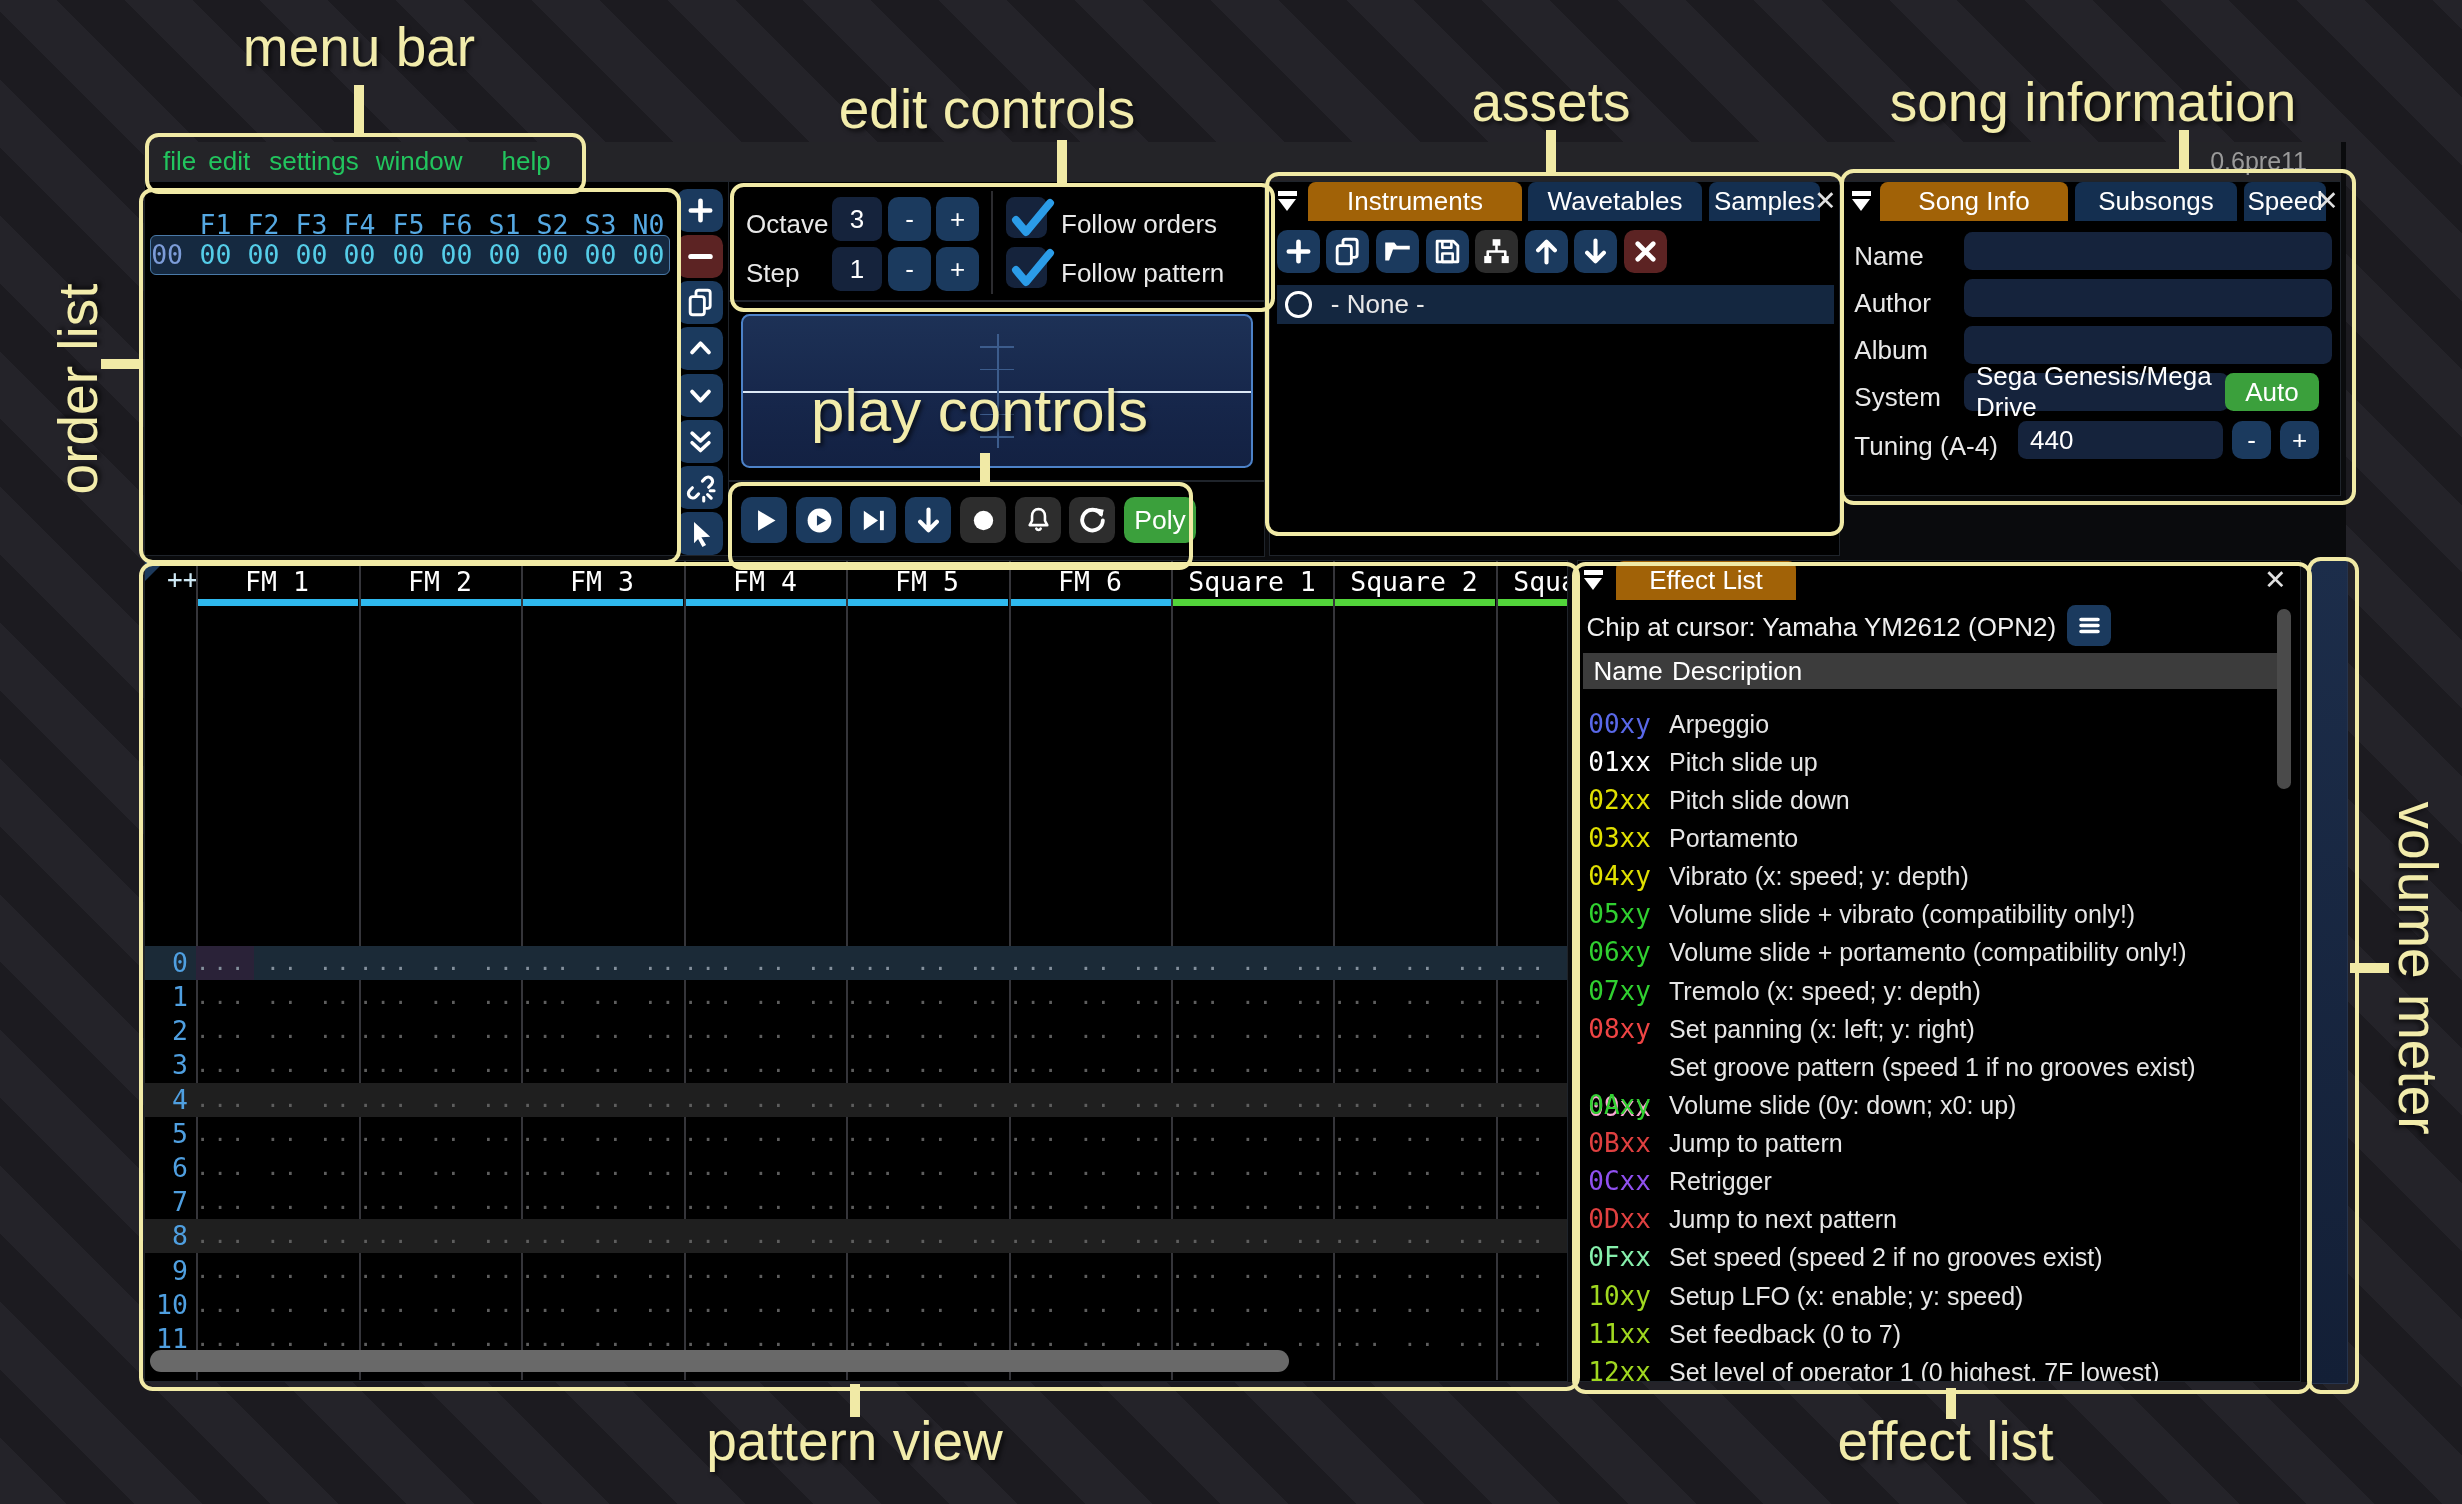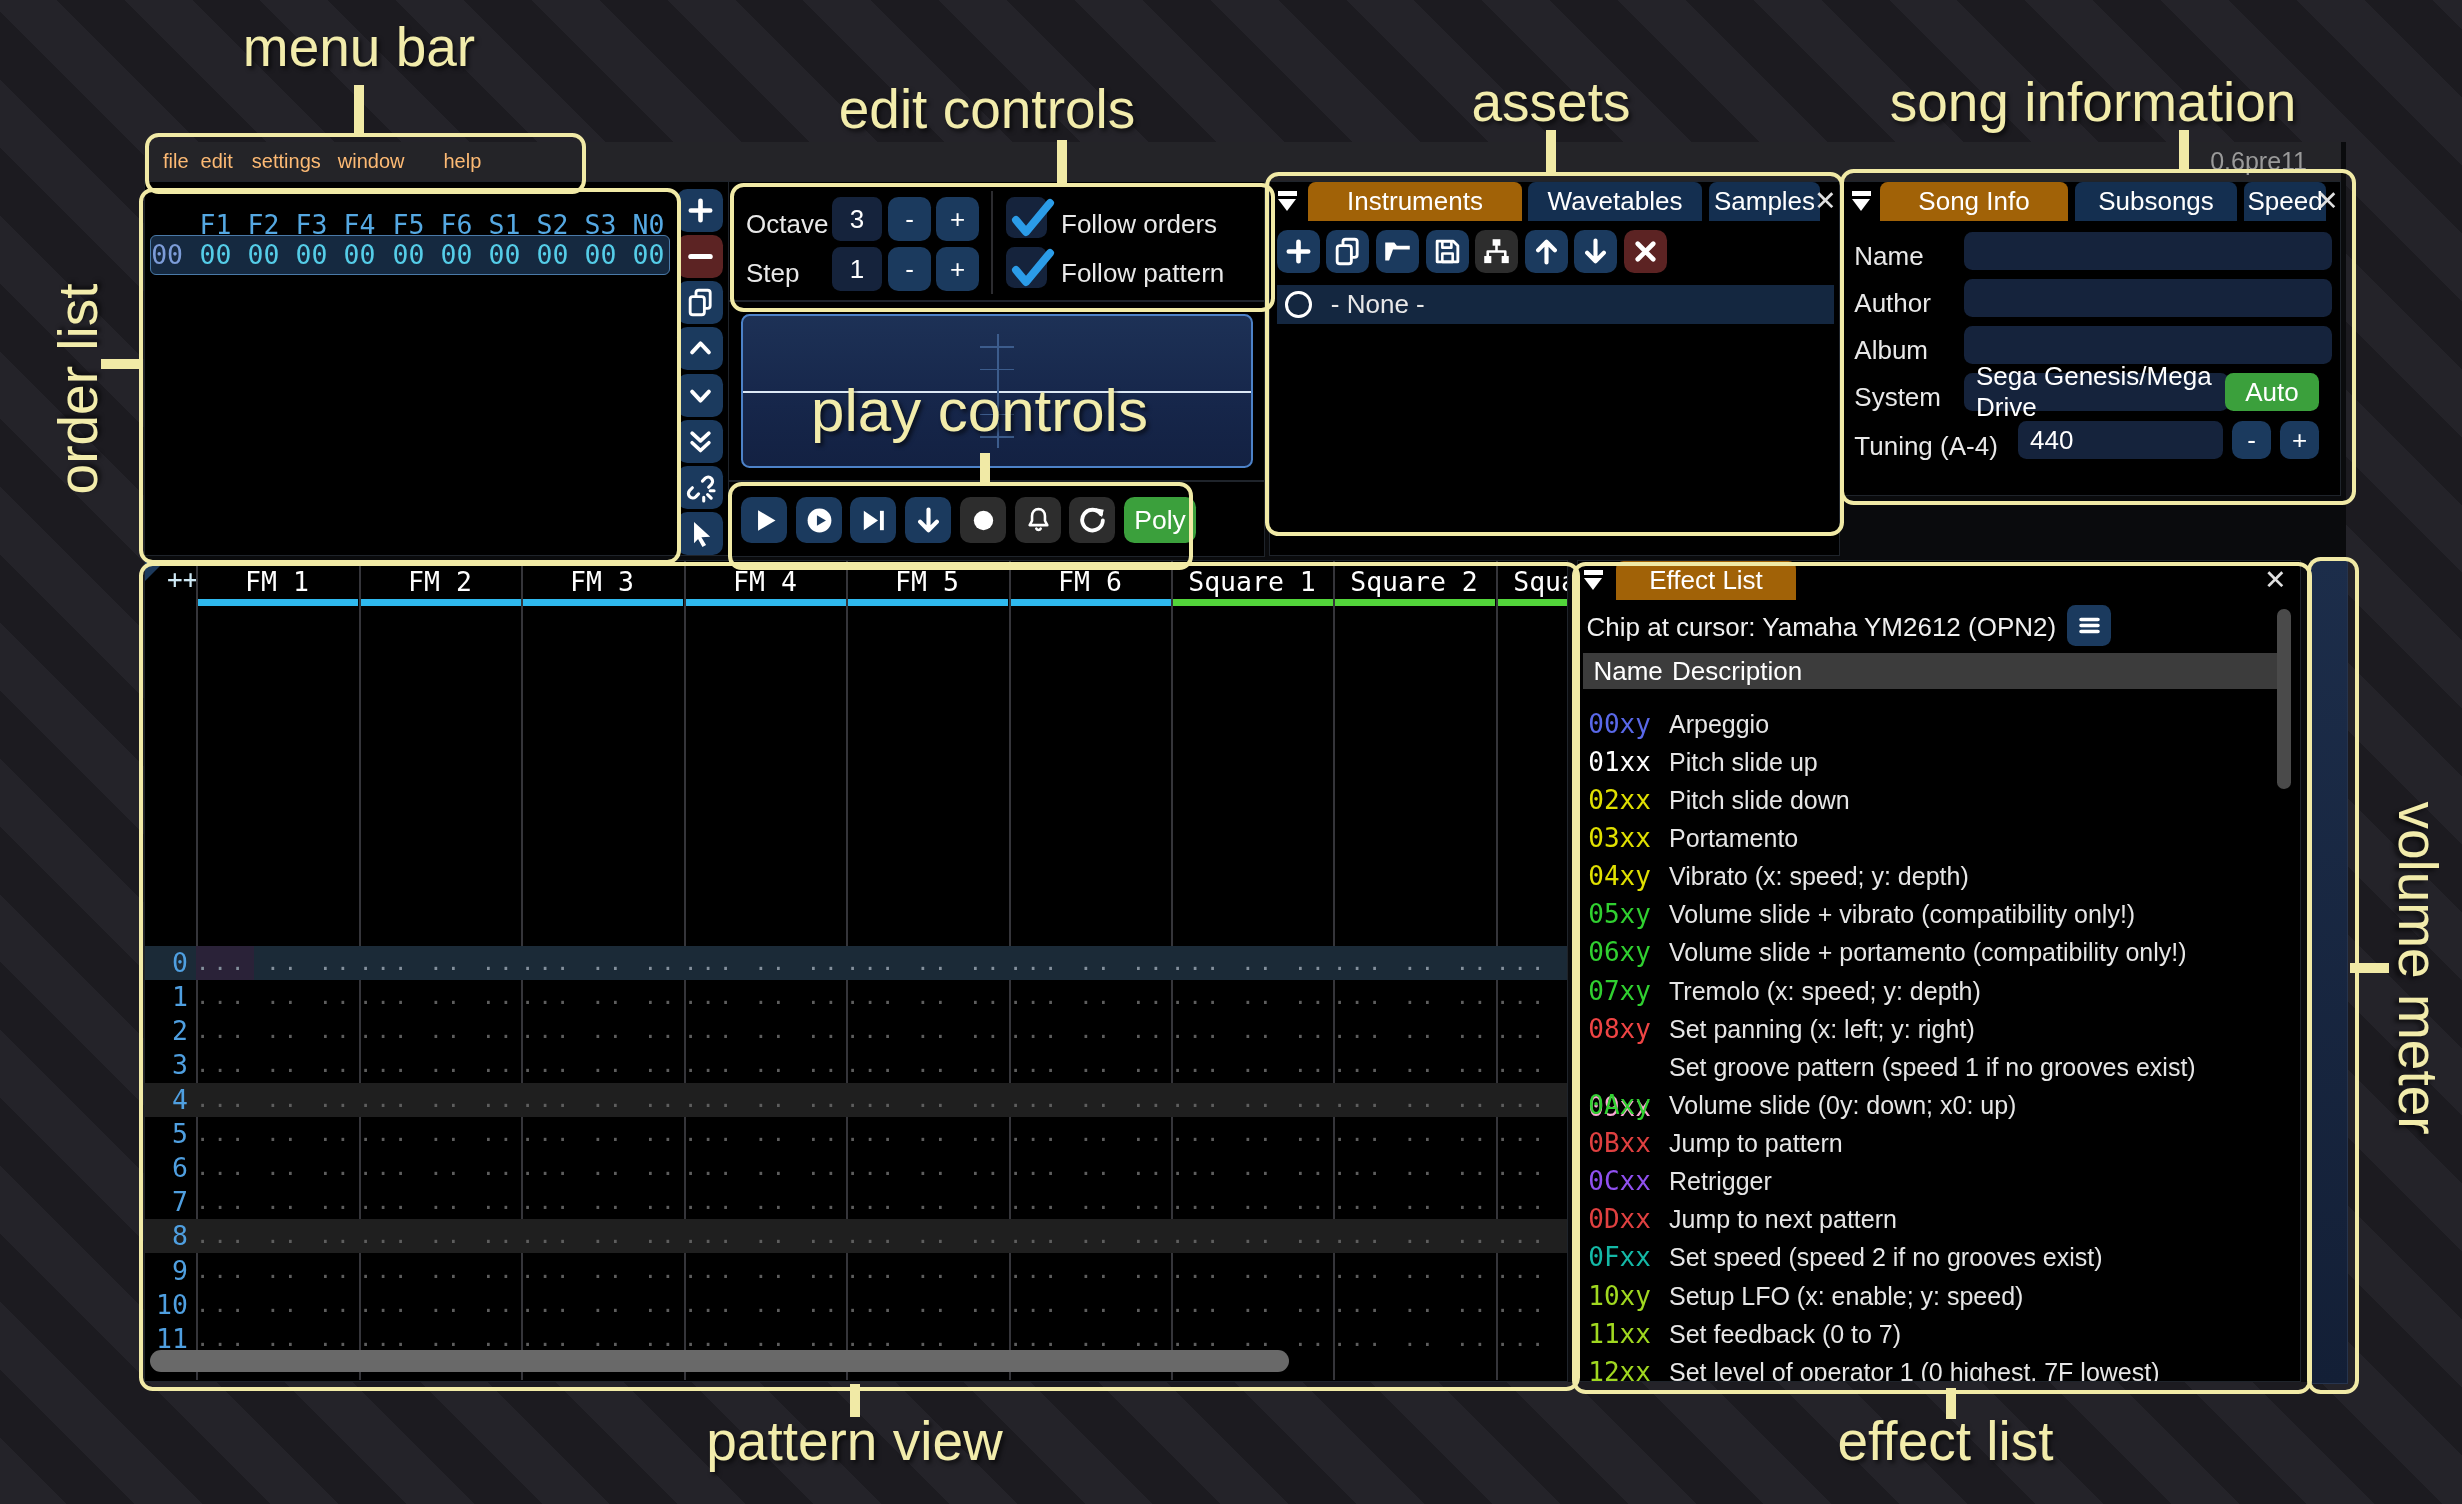--- a/index.html
+++ b/index.html
@@ -4,21 +4,21 @@
 <style>
   html,body{margin:0;padding:0;background:#1c1b20;}
   #root{position:relative;width:2462px;height:1505px;overflow:hidden;
     background:repeating-linear-gradient(45deg,#242329 0 48px,#1c1b20 48px 96px);
     font-family:"Liberation Sans",sans-serif;color:#e8e8e8;}
   .abs{position:absolute;}
   
   #appbg{left:144px;top:142px;width:2202px;height:1240px;background:#0a0b0d;}
   .win{position:absolute;background:#000;border:0.9px solid #1f242b;box-sizing:border-box;}
   #menubar{left:144px;top:142px;width:2197px;height:39px;background:#242428;border:none;}
-  #menubar .mi{display:inline-block;color:#fdba74;font-size:20px;line-height:39px;margin-right:0;}
+  #menubar .mi{display:inline-block;color:#22c55e;font-size:26px;line-height:39px;margin-right:0;}
   #version{position:absolute;right:34px;top:0;color:#9a9a9a;font-size:25px;line-height:39px;}
   
   #order-win{left:144px;top:181px;width:585px;height:375px;}
   .ohead{position:absolute;top:27px;height:29px;font-family:"DejaVu Sans Mono",monospace;
      font-size:26.5px;color:#55a8e2;text-align:center;width:39px;}
   #order-row{position:absolute;left:5.1px;top:53px;width:518px;height:38px;background:#152940;
      border:1.7px solid #4a7aa8;border-radius:6px;}
   .oval{position:absolute;top:56px;height:34px;line-height:34px;width:39px;text-align:center;
      font-family:"DejaVu Sans Mono",monospace;font-size:26.5px;color:#55cde8;}
   .oval.idx{color:#7c9cd8;}
@@ -598,21 +598,21 @@
         </div>
         <div class="fxrow" style="top: 601px;">
           <div class="fxcode" style="color: rgb(144, 80, 240);">0Cxx</div>
           <div class="fxdesc">Retrigger</div>
         </div>
         <div class="fxrow" style="top: 639px;">
           <div class="fxcode" style="color: rgb(224, 64, 64);">0Dxx</div>
           <div class="fxdesc">Jump to next pattern</div>
         </div>
         <div class="fxrow" style="top: 677px;">
-          <div class="fxcode" style="color: #14b8a6;">0Fxx</div>
+          <div class="fxcode" style="color: #86efac;">0Fxx</div>
           <div class="fxdesc">Set speed (speed 2 if no grooves exist)</div>
         </div>
         <div class="fxrow" style="top: 716px;">
           <div class="fxcode" style="color: rgb(160, 216, 32);">10xy</div>
           <div class="fxdesc">Setup LFO (x: enable; y: speed)</div>
         </div>
         <div class="fxrow" style="top: 754px;">
           <div class="fxcode" style="color: rgb(160, 216, 32);">11xx</div>
           <div class="fxdesc">Set feedback (0 to 7)</div>
         </div>

